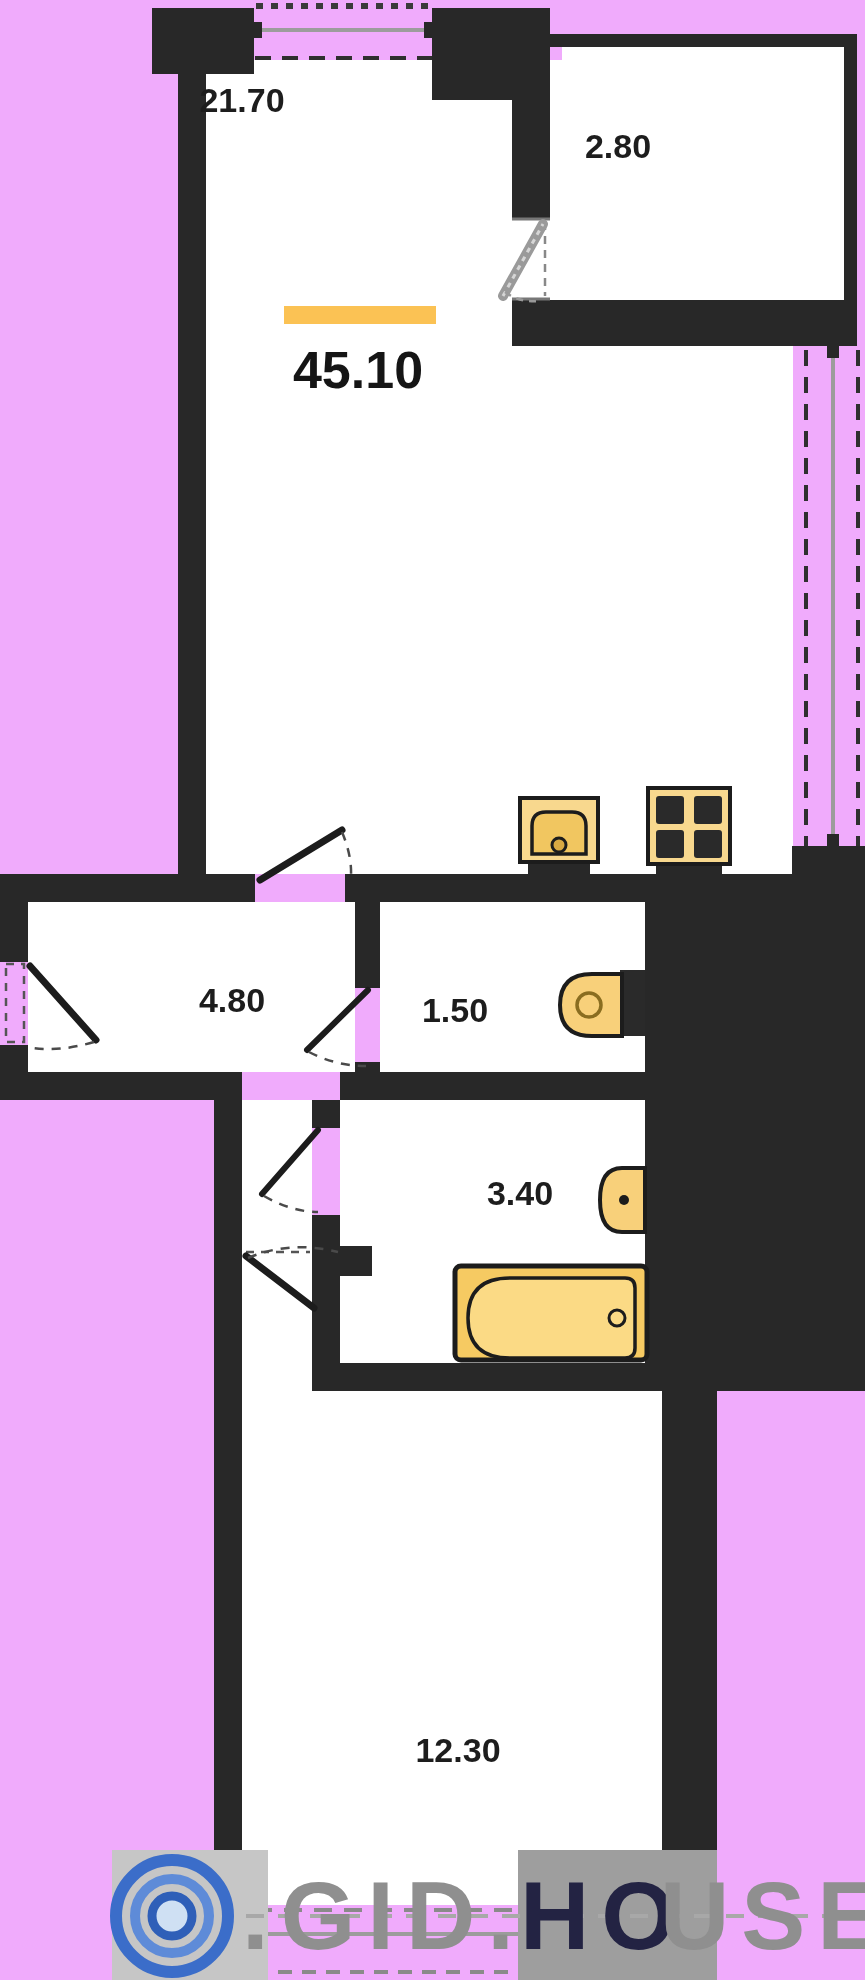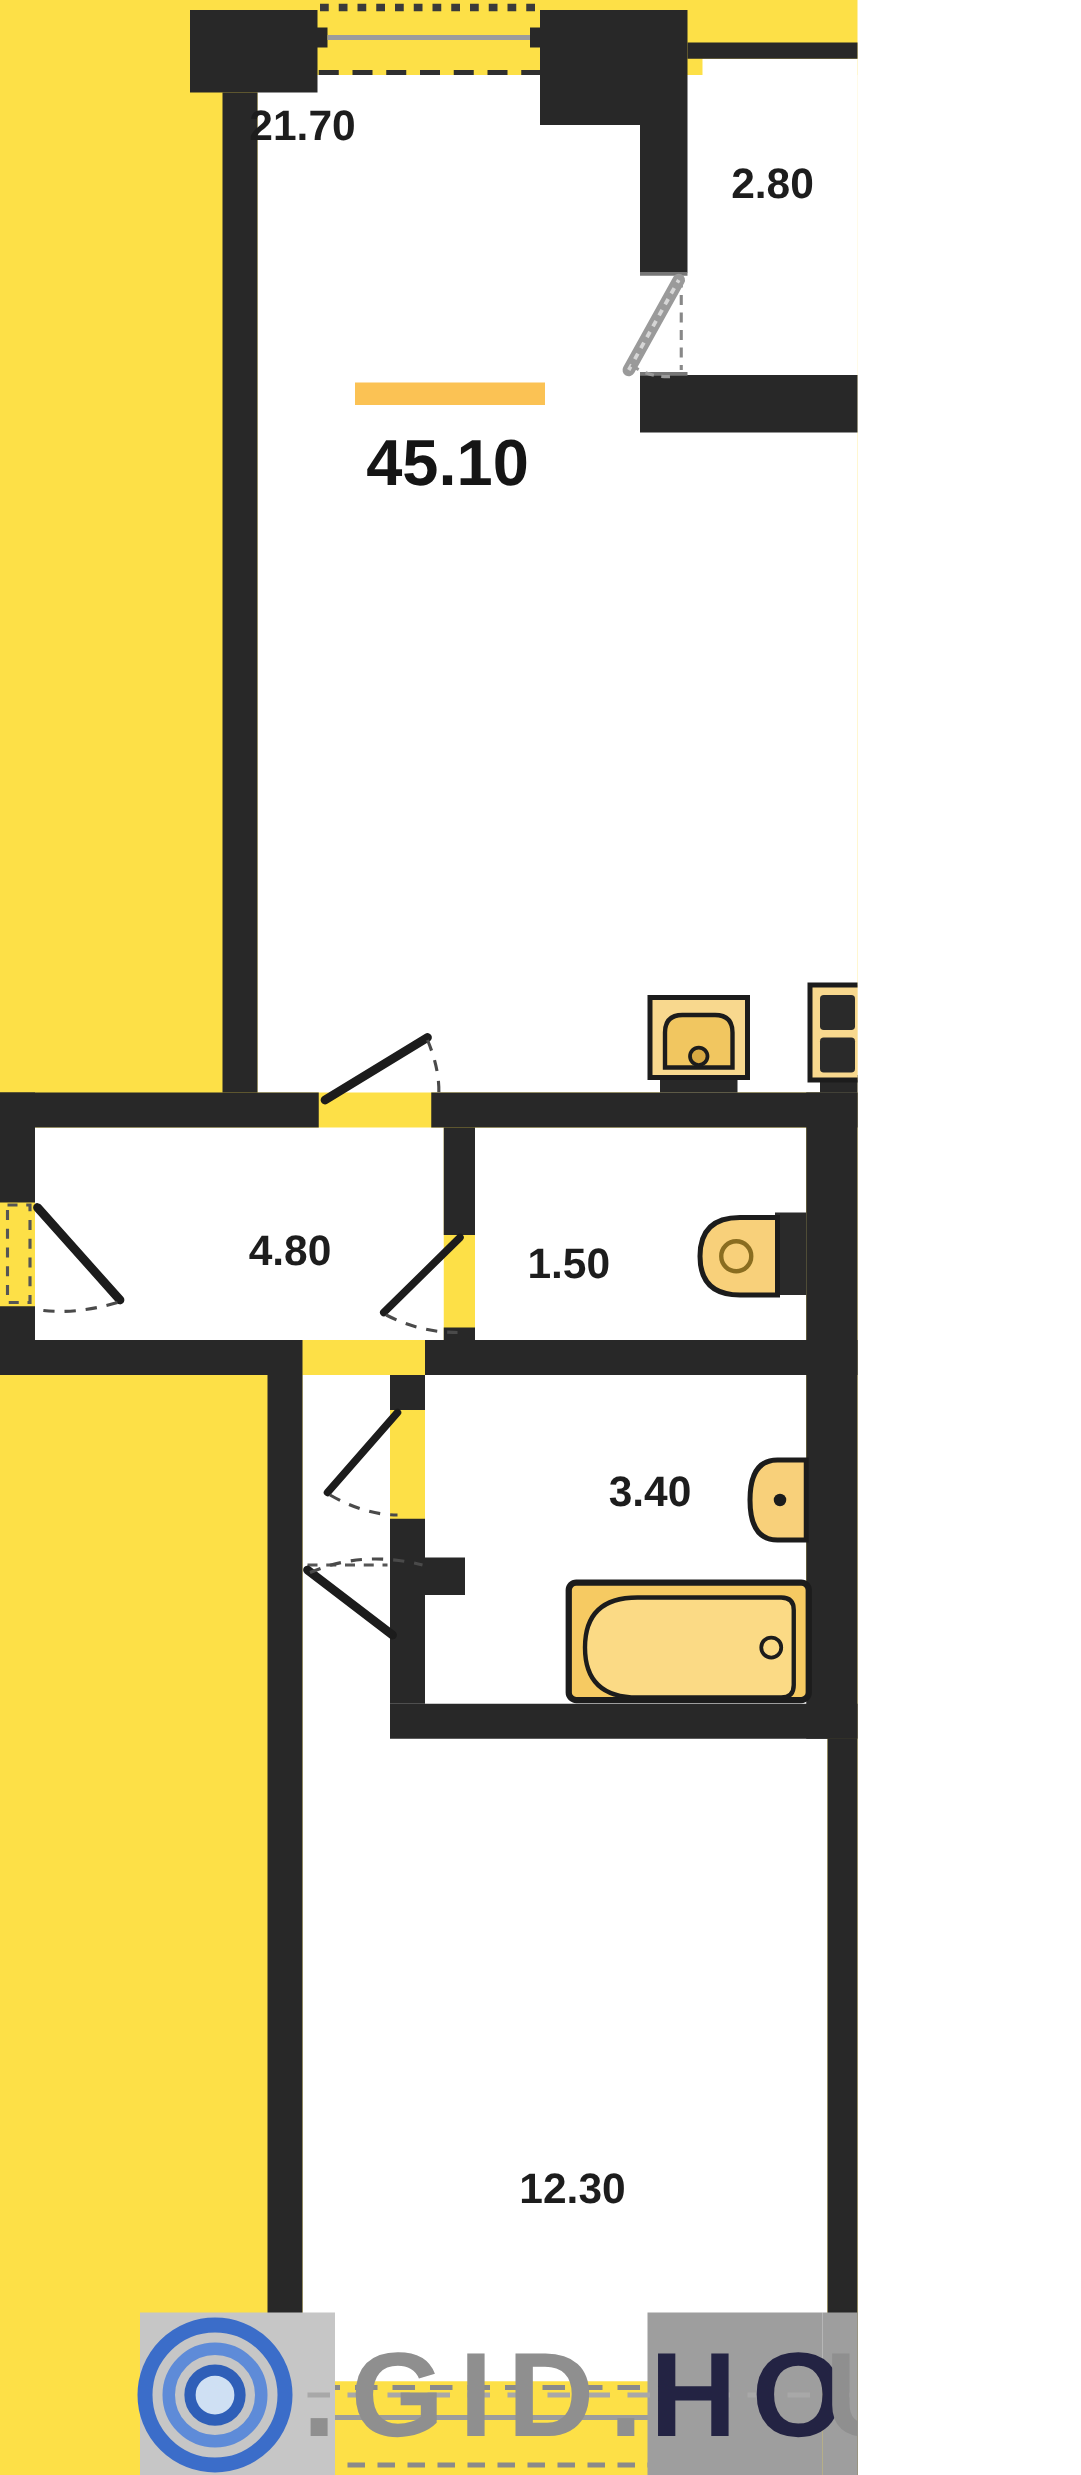--- a/index.html
+++ b/index.html
@@ -1,16 +1,16 @@
 <!DOCTYPE html>
 <html><head>
 <meta charset="utf-8">
 <style>
   html,body{margin:0;padding:0;background:#ffffff;}
-  .stage{position:relative;width:686px;height:1980px;background:#fde047;overflow:hidden;
+  .stage{position:relative;width:865px;height:1980px;background:#f0abfc;overflow:hidden;
          font-family:"Liberation Sans", sans-serif;}
   svg{display:block;}
   text{font-family:"Liberation Sans", sans-serif;}
   .room-label{font-size:34px;font-weight:600;fill:#1d1d1d;}
   .total-label{font-size:52px;font-weight:700;fill:#151515;}
   .wm-gray{font-size:96px;font-weight:700;fill:#8f8f8f;letter-spacing:12px;}
   .wm-dark{font-size:96px;font-weight:700;fill:#232343;letter-spacing:12px;}
 </style>
 </head>
 <body>

